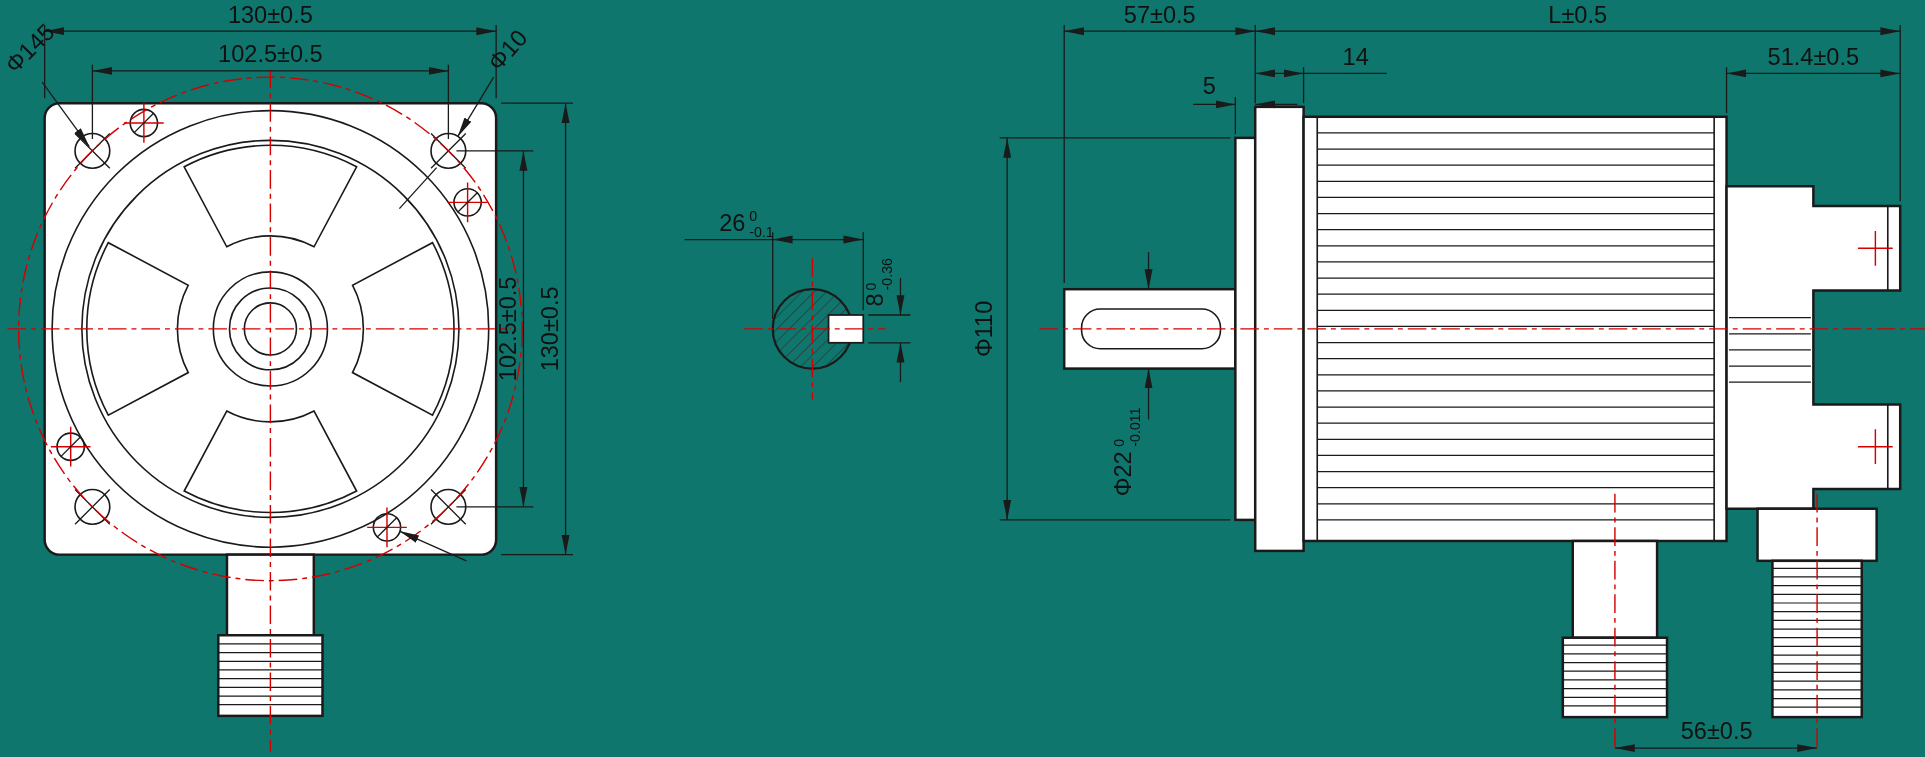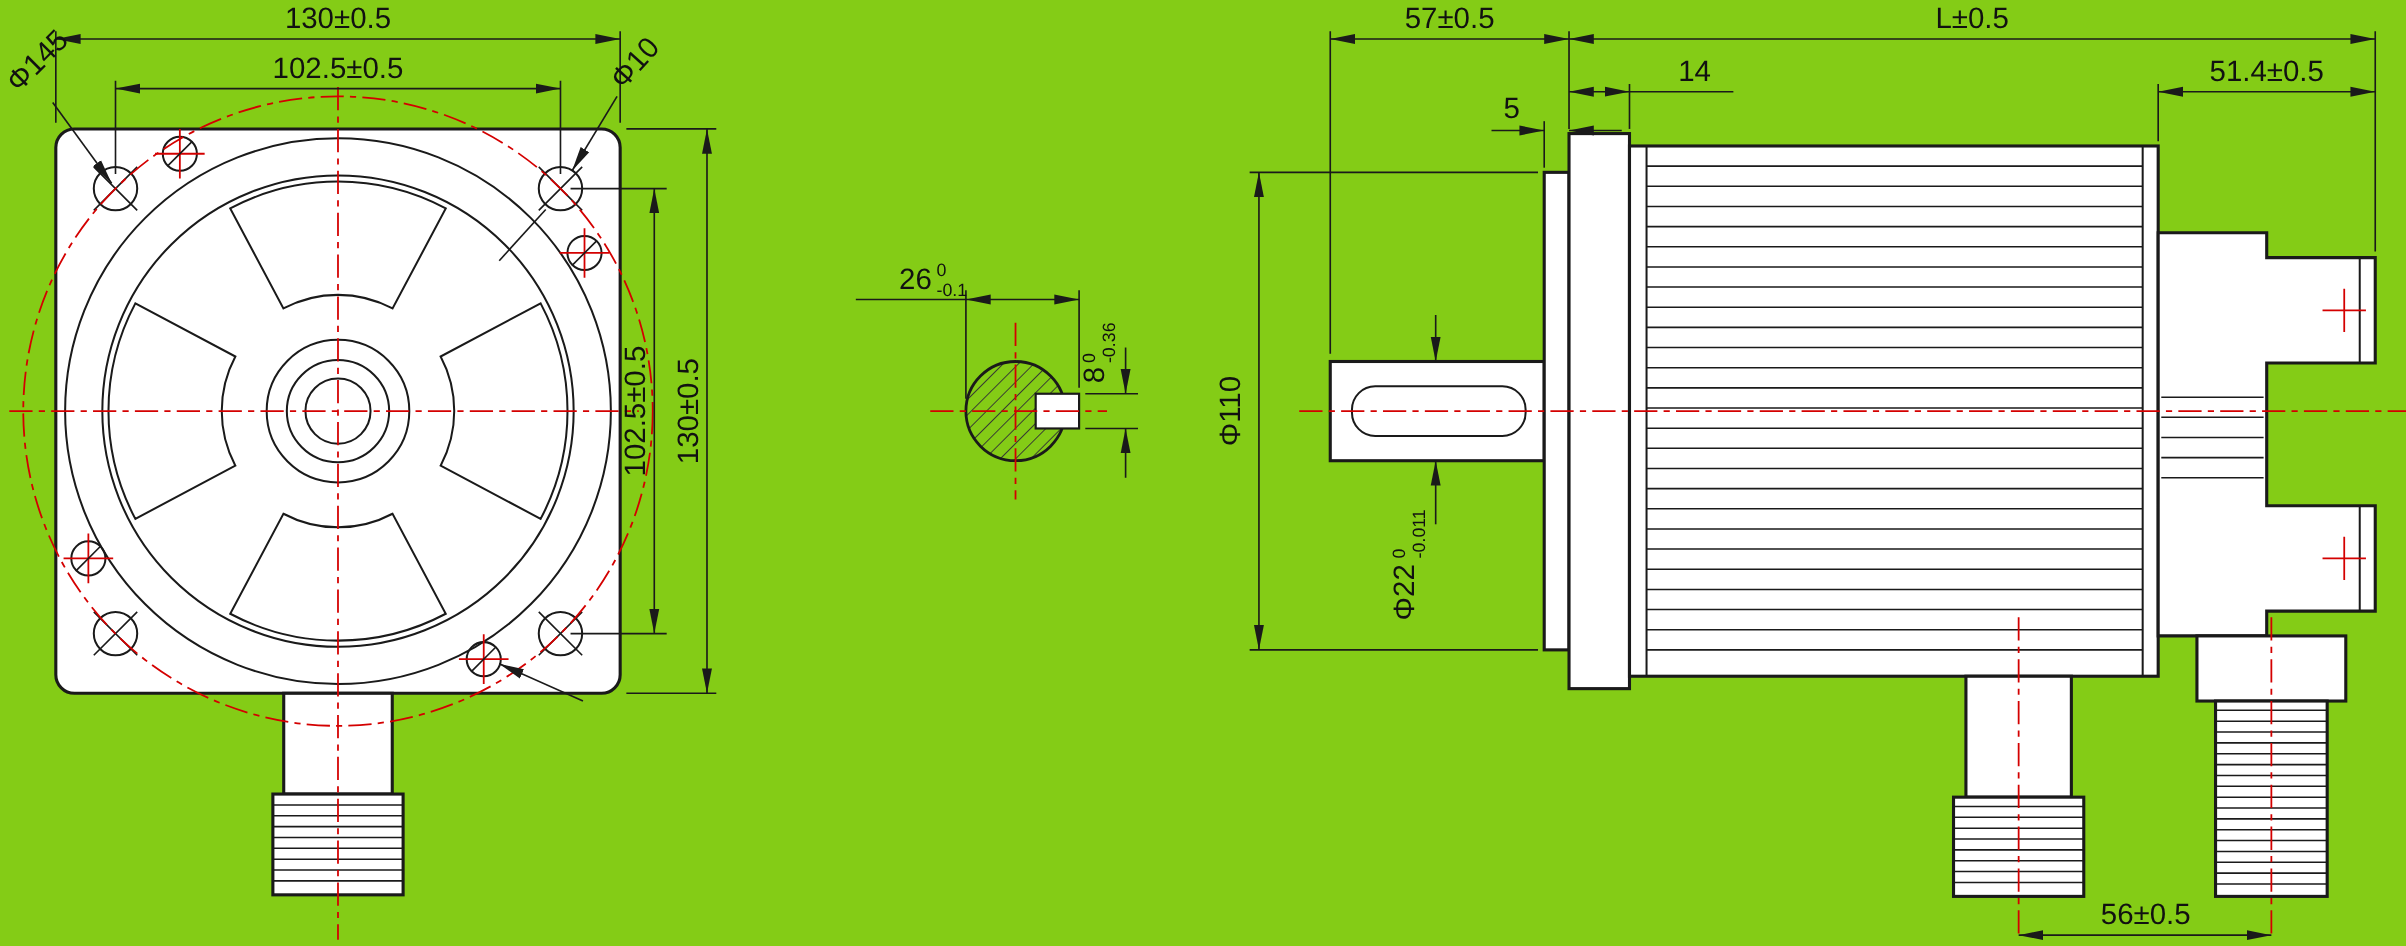--- a/index.html
+++ b/index.html
@@ -1,17 +1,17 @@
 <!DOCTYPE html>
 <html style="--line: #1a1a1a; --centerline: #d40000;"><head>
 <meta charset="utf-8">
 <style>
   :root { --line:#1a1a1a; --centerline:#d40000; }
   html,body { margin:0; padding:0; background:#ffffff; }
-  .stage { width:1925px; height:757px; background:#84cc16; overflow:hidden; }
+  .stage { width:1925px; height:757px; background:#0f766e; overflow:hidden; }
   svg { display:block; }
   .ol   { fill:#ffffff; stroke:var(--line); stroke-width:2; }
   .olt  { fill:none;    stroke:var(--line); stroke-width:1.3; }
   .fin  { fill:none;    stroke:var(--line); stroke-width:1; }
   .dim  { fill:none;    stroke:var(--line); stroke-width:1.05; }
   .cl   { fill:none;    stroke:var(--centerline); stroke-width:1.15; stroke-dasharray:15 4 4 4; }
   .redline { fill:none; stroke:var(--centerline); stroke-width:1.15; }
   text.d { font-family:"Liberation Sans", sans-serif; font-size:19px; fill:#111; }
   text.t { font-family:"Liberation Sans", sans-serif; font-size:11.5px; fill:#111; }
 </style>

